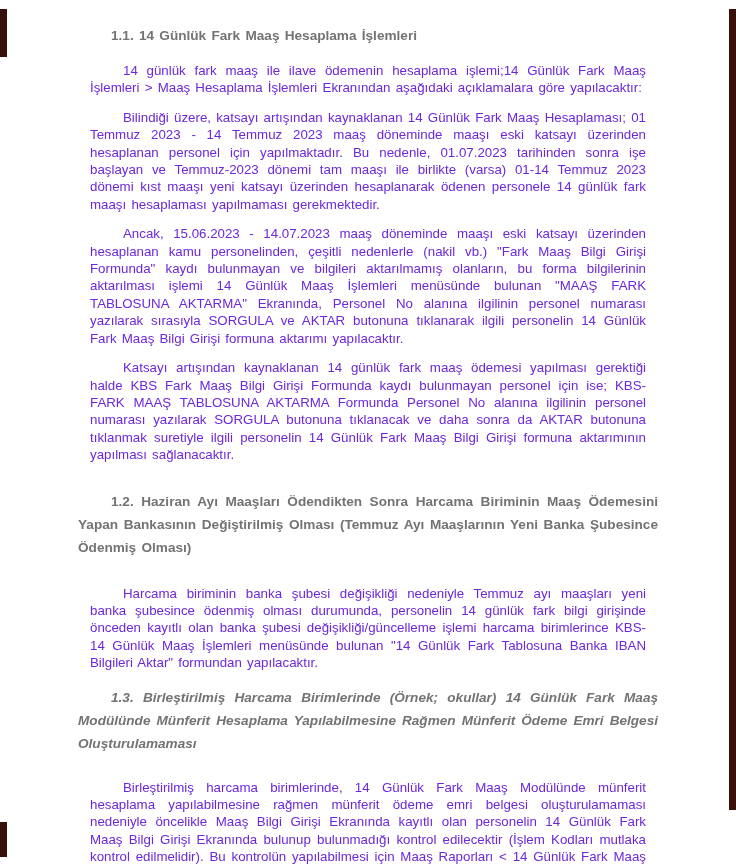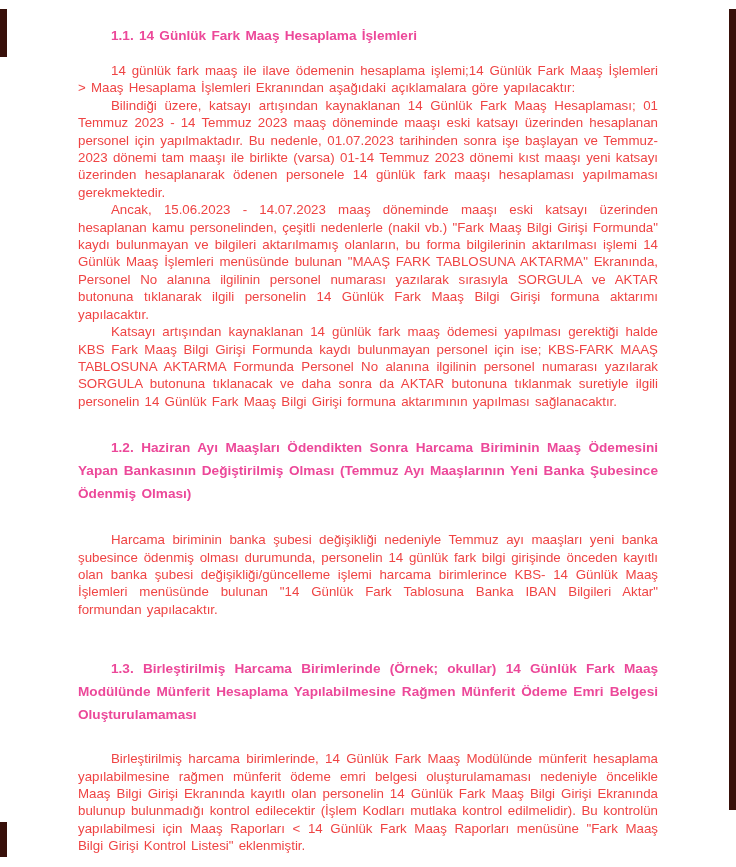--- a/index.html
+++ b/index.html
@@ -16,41 +16,41 @@
     font-family: "Liberation Sans", "DejaVu Sans", sans-serif;
     color: #1a1a1a;
   }
   .content {
     position: absolute;
     left: 78px;
     top: 24px;
     width: 580px;
   }
   .body-par {
-    margin: 0;
+    margin: 12px;
     font-size: 13.3px;
     line-height: 17.4px;
     text-align: justify;
     text-indent: 33px;
     word-spacing: 1.5px;
-    color: #ef4444;
+    color: #6d28d9;
   }
   .heading {
     margin: 0;
     font-size: 13.6px;
     line-height: 23px;
     font-weight: bold;
     text-align: justify;
     text-indent: 33px;
     word-spacing: 1.5px;
-    color: #ec4899;
+    color: #737373;
   }
   .heading-1 { margin-bottom: 15px; }
   .heading-2 { margin-top: 26px; margin-bottom: 26px; }
-  .heading-3 { margin-top: 39px; margin-bottom: 24px; }
+  .heading-3 { margin-top: 14px; margin-bottom: 24px; font-style: italic; }
   .edge-mark {
     position: absolute;
     background: #38100a;
   }
   .edge-mark-top-left    { left: 0; top: 9px;   width: 7px; height: 48px; }
   .edge-mark-right       { left: 729px; top: 9px; width: 7px; height: 801px; }
   .edge-mark-bottom-left { left: 0; top: 822px; width: 7px; height: 35px; }
 </style>
 </head>
 <body>

